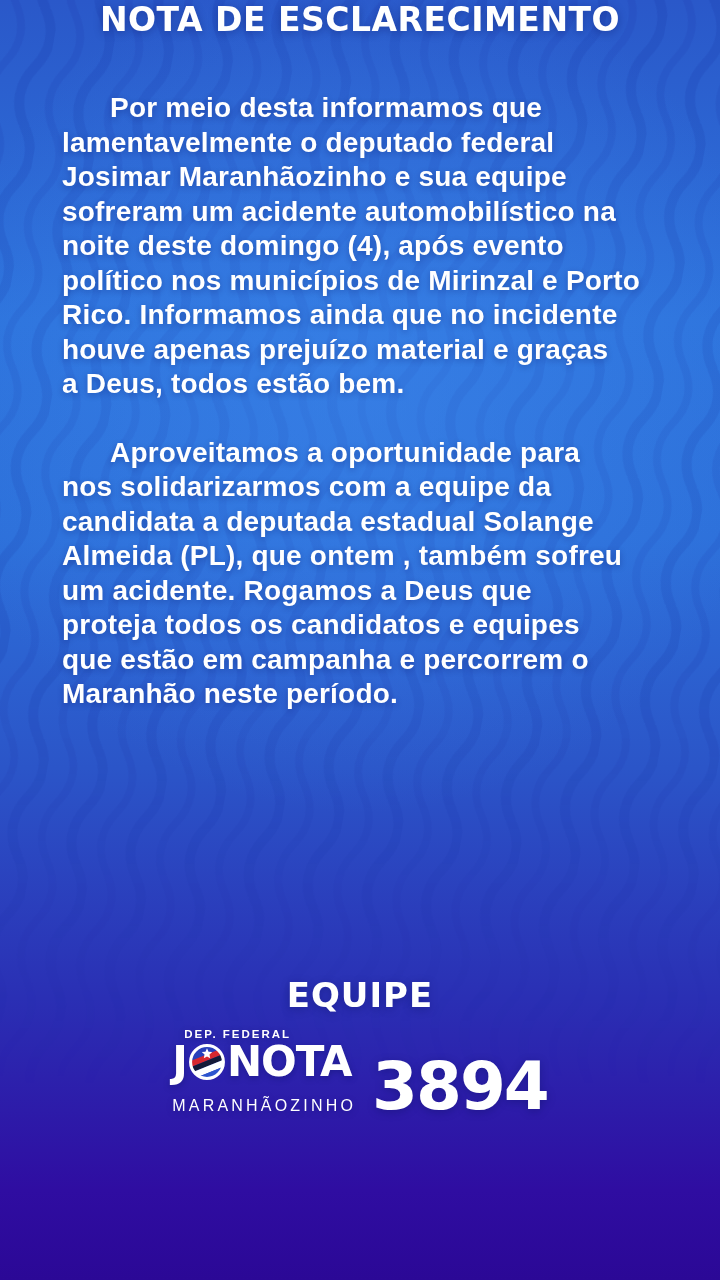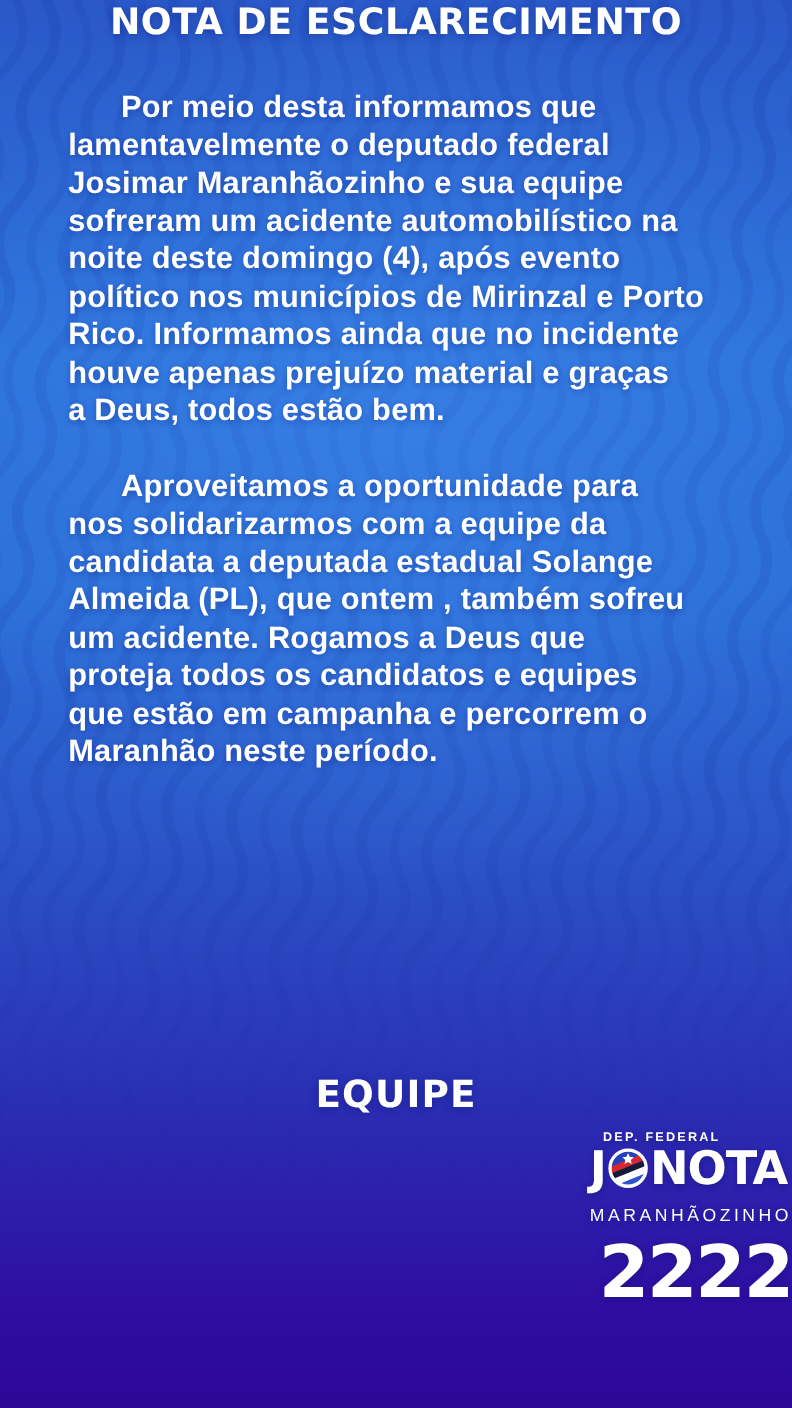--- a/index.html
+++ b/index.html
@@ -29,29 +29,29 @@
     font-family:"DejaVu Sans",sans-serif;font-weight:bold;
     font-size:33px;line-height:40px;letter-spacing:.5px;
     text-shadow:0 2px 8px rgba(8,14,90,.35);
   }
   .para{
     margin:0 0 0 62px;width:630px;
     font-weight:bold;font-size:28px;line-height:34.5px;letter-spacing:.2px;
     white-space:pre;text-indent:48px;
     text-shadow:0 2px 6px rgba(8,14,90,.30);
   }
-  .para-1{margin-top:40px;}
+  .para-1{margin-top:51px;}
   .para-2{margin-top:34px;}
   .footer{position:absolute;top:978px;left:0;width:100%;text-align:center;}
   .equipe{
     font-family:"DejaVu Sans",sans-serif;font-weight:bold;
     font-size:34px;letter-spacing:1px;line-height:34px;
     text-shadow:0 2px 8px rgba(8,14,90,.35);
   }
-  .lockup{display:flex;justify-content:center;align-items:flex-end;gap:16px;margin-top:16px;flex-direction:column;}
+  .lockup{display:flex;justify-content:center;align-items:flex-end;gap:16px;margin-top:16px;}
   .name-block{text-align:left;text-shadow:0 2px 6px rgba(8,14,90,.35);}
   .role{font-size:11.5px;font-weight:bold;letter-spacing:2px;padding-left:12px;margin-bottom:1px;line-height:13px;}
   .josimar{
     display:flex;align-items:center;
     font-family:"DejaVu Sans",sans-serif;font-weight:bold;
     font-size:42px;line-height:40px;letter-spacing:-1px;
   }
   .o-logo{width:38px;height:38px;margin:0 1px;flex:none;}
   .surname{font-size:16px;font-weight:normal;letter-spacing:3.2px;margin-top:15px;line-height:17px;}
   .ballot{
@@ -125,18 +125,18 @@
                   <rect x="-10" y="31" width="60" height="14" fill="#2d55cf"></rect>
                 </g>
                 <polygon fill="#ffffff" points="20,5.5 21.6,9.1 25.5,9.5 22.6,12.2 23.4,16.1 20,14.1 16.6,16.1 17.4,12.2 14.5,9.5 18.4,9.1"></polygon>
               </g>
               <circle cx="20" cy="20" r="17.3" fill="none" stroke="#ffffff" stroke-width="3.2"></circle>
             </svg>
             <span>NOTA</span>
           </div>
           <div class="surname">MARANHÃOZINHO</div>
         </div>
-        <div class="ballot">2222</div>
+        <div class="ballot">3894</div>
       </div>
     </div>
 
   </div>
 </div>
 
 </body></html>

